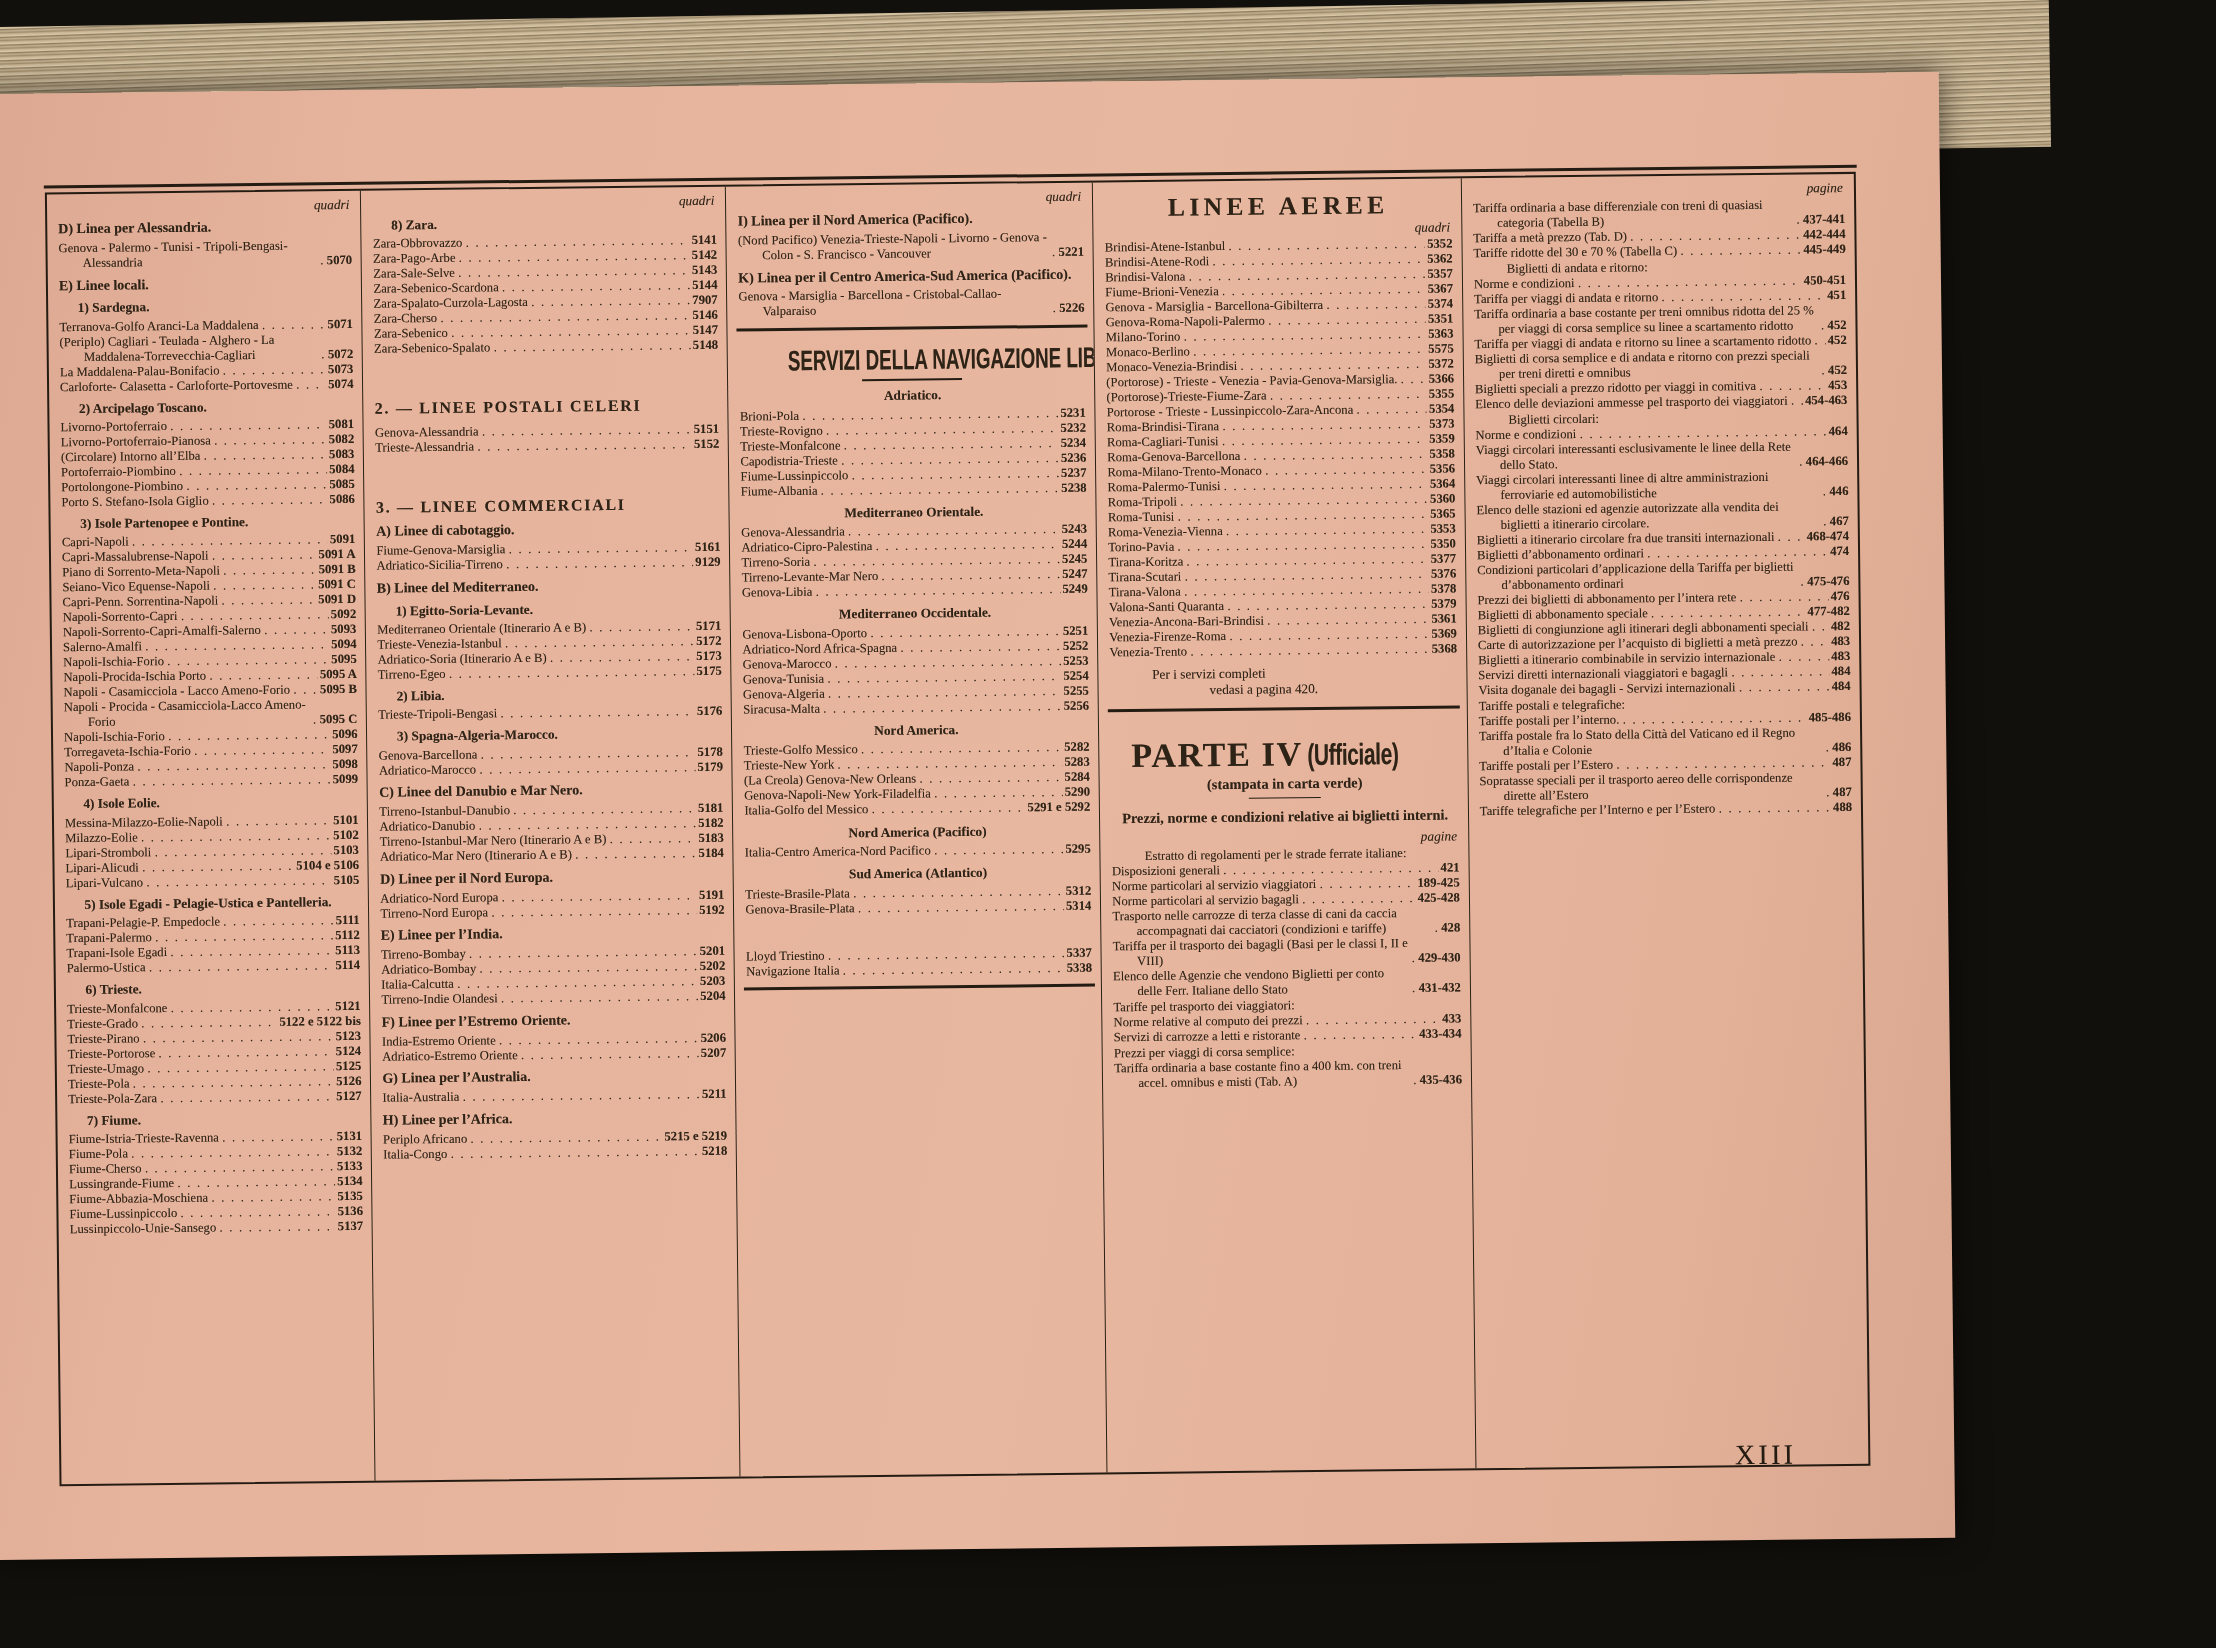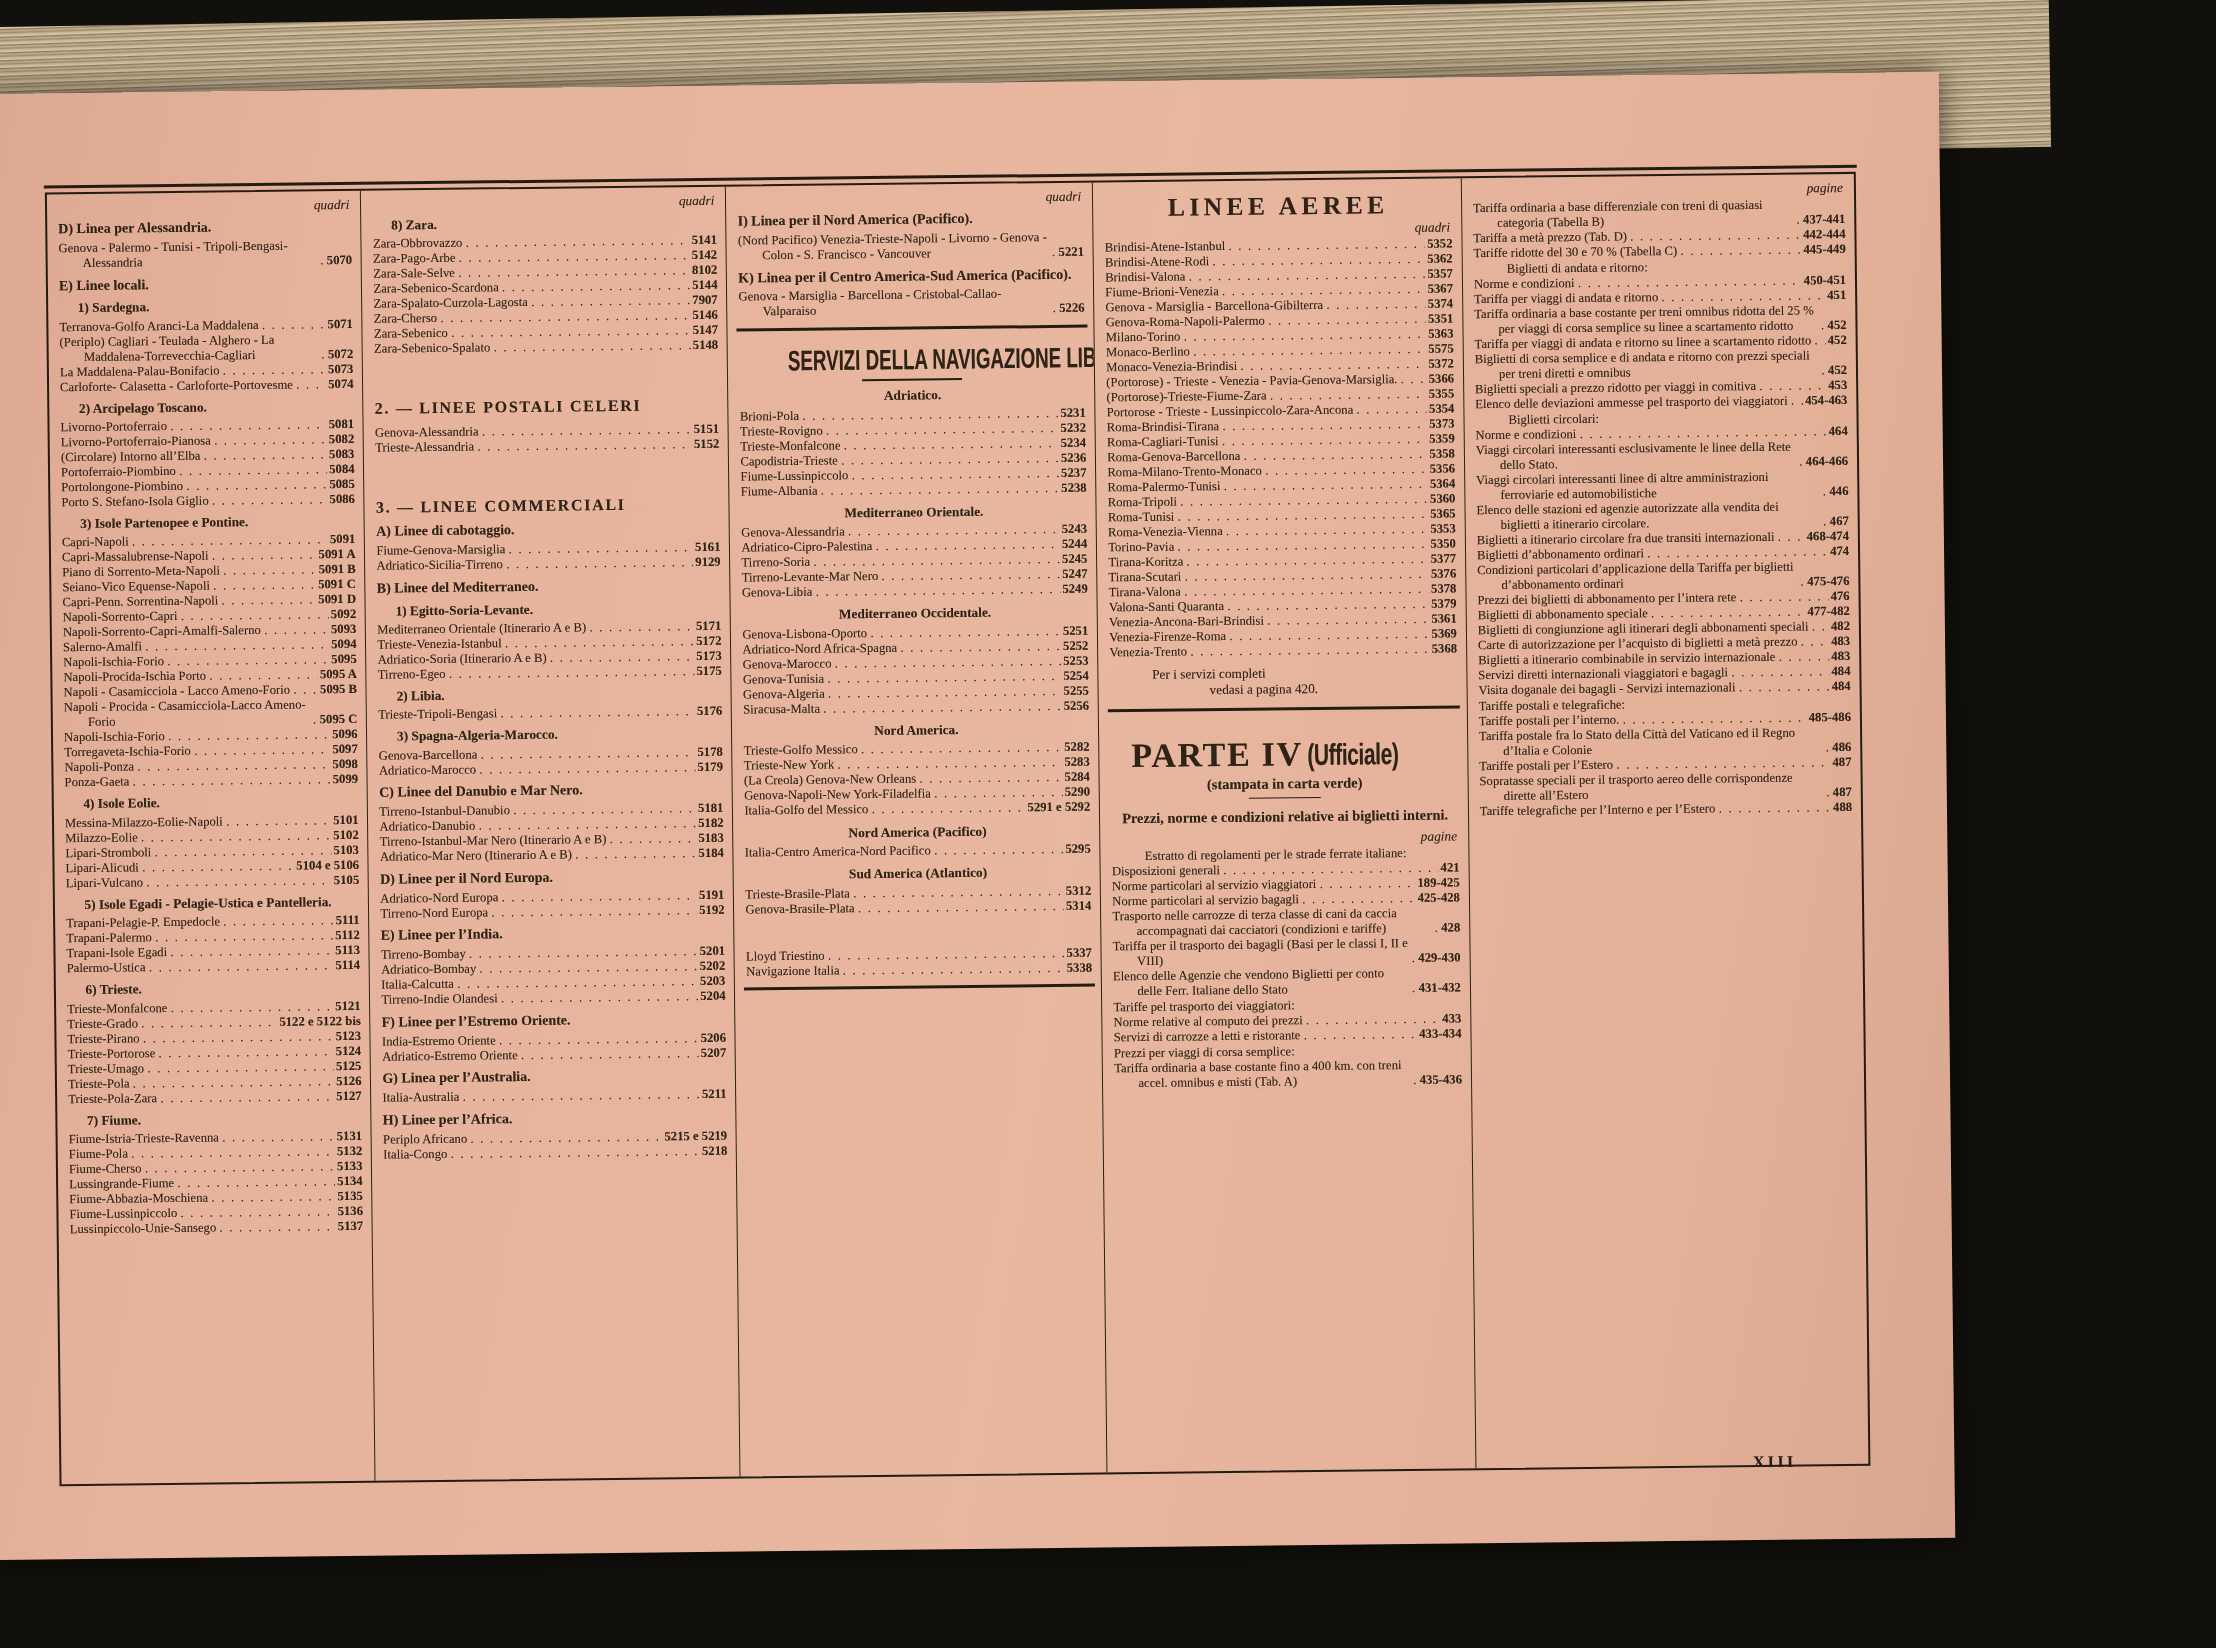--- a/index.html
+++ b/index.html
@@ -73,21 +73,21 @@
   .parte .paren{
     display:inline-block;font-family:"Liberation Sans",sans-serif;font-size:30px;
     transform:scaleX(.7);transform-origin:left center;margin-left:4.4px;letter-spacing:-0.6px;
   }
   .sub{font-weight:bold;font-size:14.4px;text-align:center;margin-top:2.2px;}
   .subline{width:72px;height:1.7px;background:#241c13;margin:4.4px auto 6.6px;}
   .boldpara{font-weight:bold;font-size:14.4px;line-height:18.3px;text-align:center;margin:8.9px 0 4.4px;}
   .gap{height:32px;}
   .pageno{
     position:absolute;right:158px;bottom:69px;
-    font-weight:bold;font-size:16px;letter-spacing:3.3px;color:#241c13;
+    font-weight:normal;font-size:28px;letter-spacing:3.3px;color:#241c13;
   }
   
   .frame, .pageno{text-shadow:0 0 0.6px rgba(46,30,12,.35);}
 </style>
 </head>
 <body>
 
 <div class="edges-top"></div>
 
 <div class="page">
@@ -364,21 +364,21 @@
             <span class="num">5141</span>
           </div>
           <div class="entry">
             <span class="lbl">Zara-Pago-Arbe</span>
             <span class="dots"></span>
             <span class="num">5142</span>
           </div>
           <div class="entry">
             <span class="lbl">Zara-Sale-Selve</span>
             <span class="dots"></span>
-            <span class="num">8102</span>
+            <span class="num">5143</span>
           </div>
           <div class="entry">
             <span class="lbl">Zara-Sebenico-Scardona</span>
             <span class="dots"></span>
             <span class="num">5144</span>
           </div>
           <div class="entry">
             <span class="lbl">Zara-Spalato-Curzola-Lagosta</span>
             <span class="dots"></span>
             <span class="num">7907</span>

